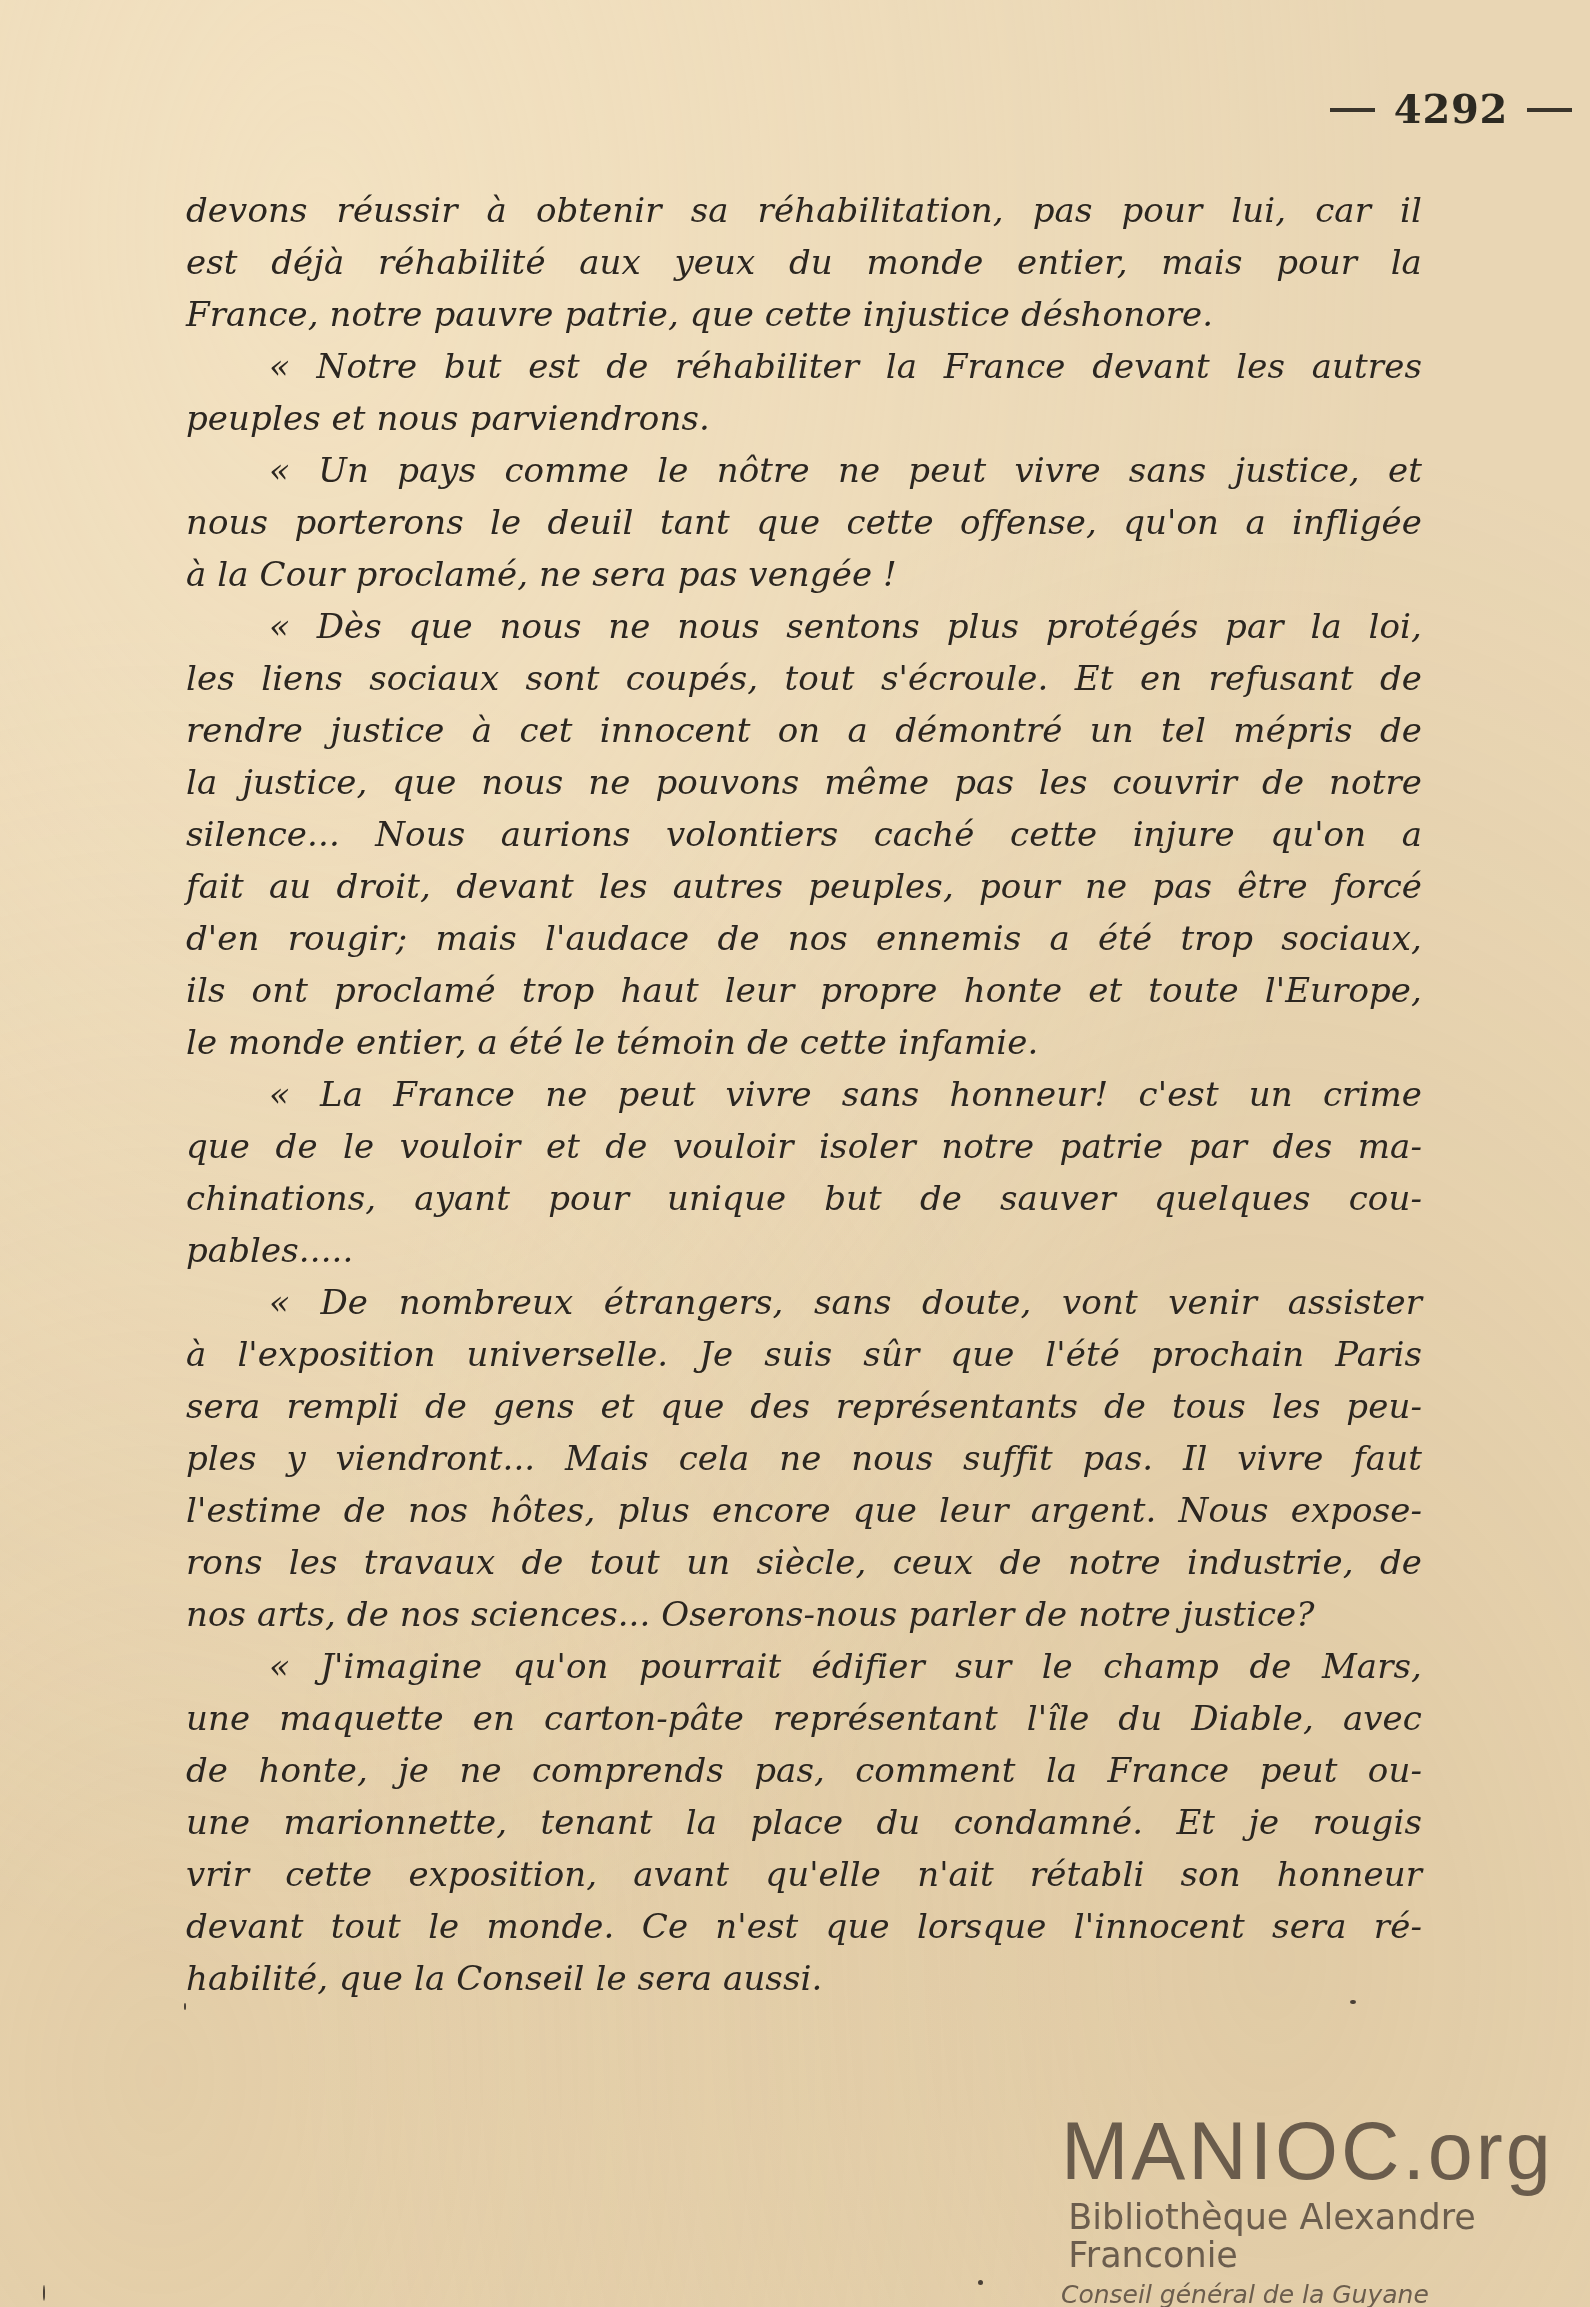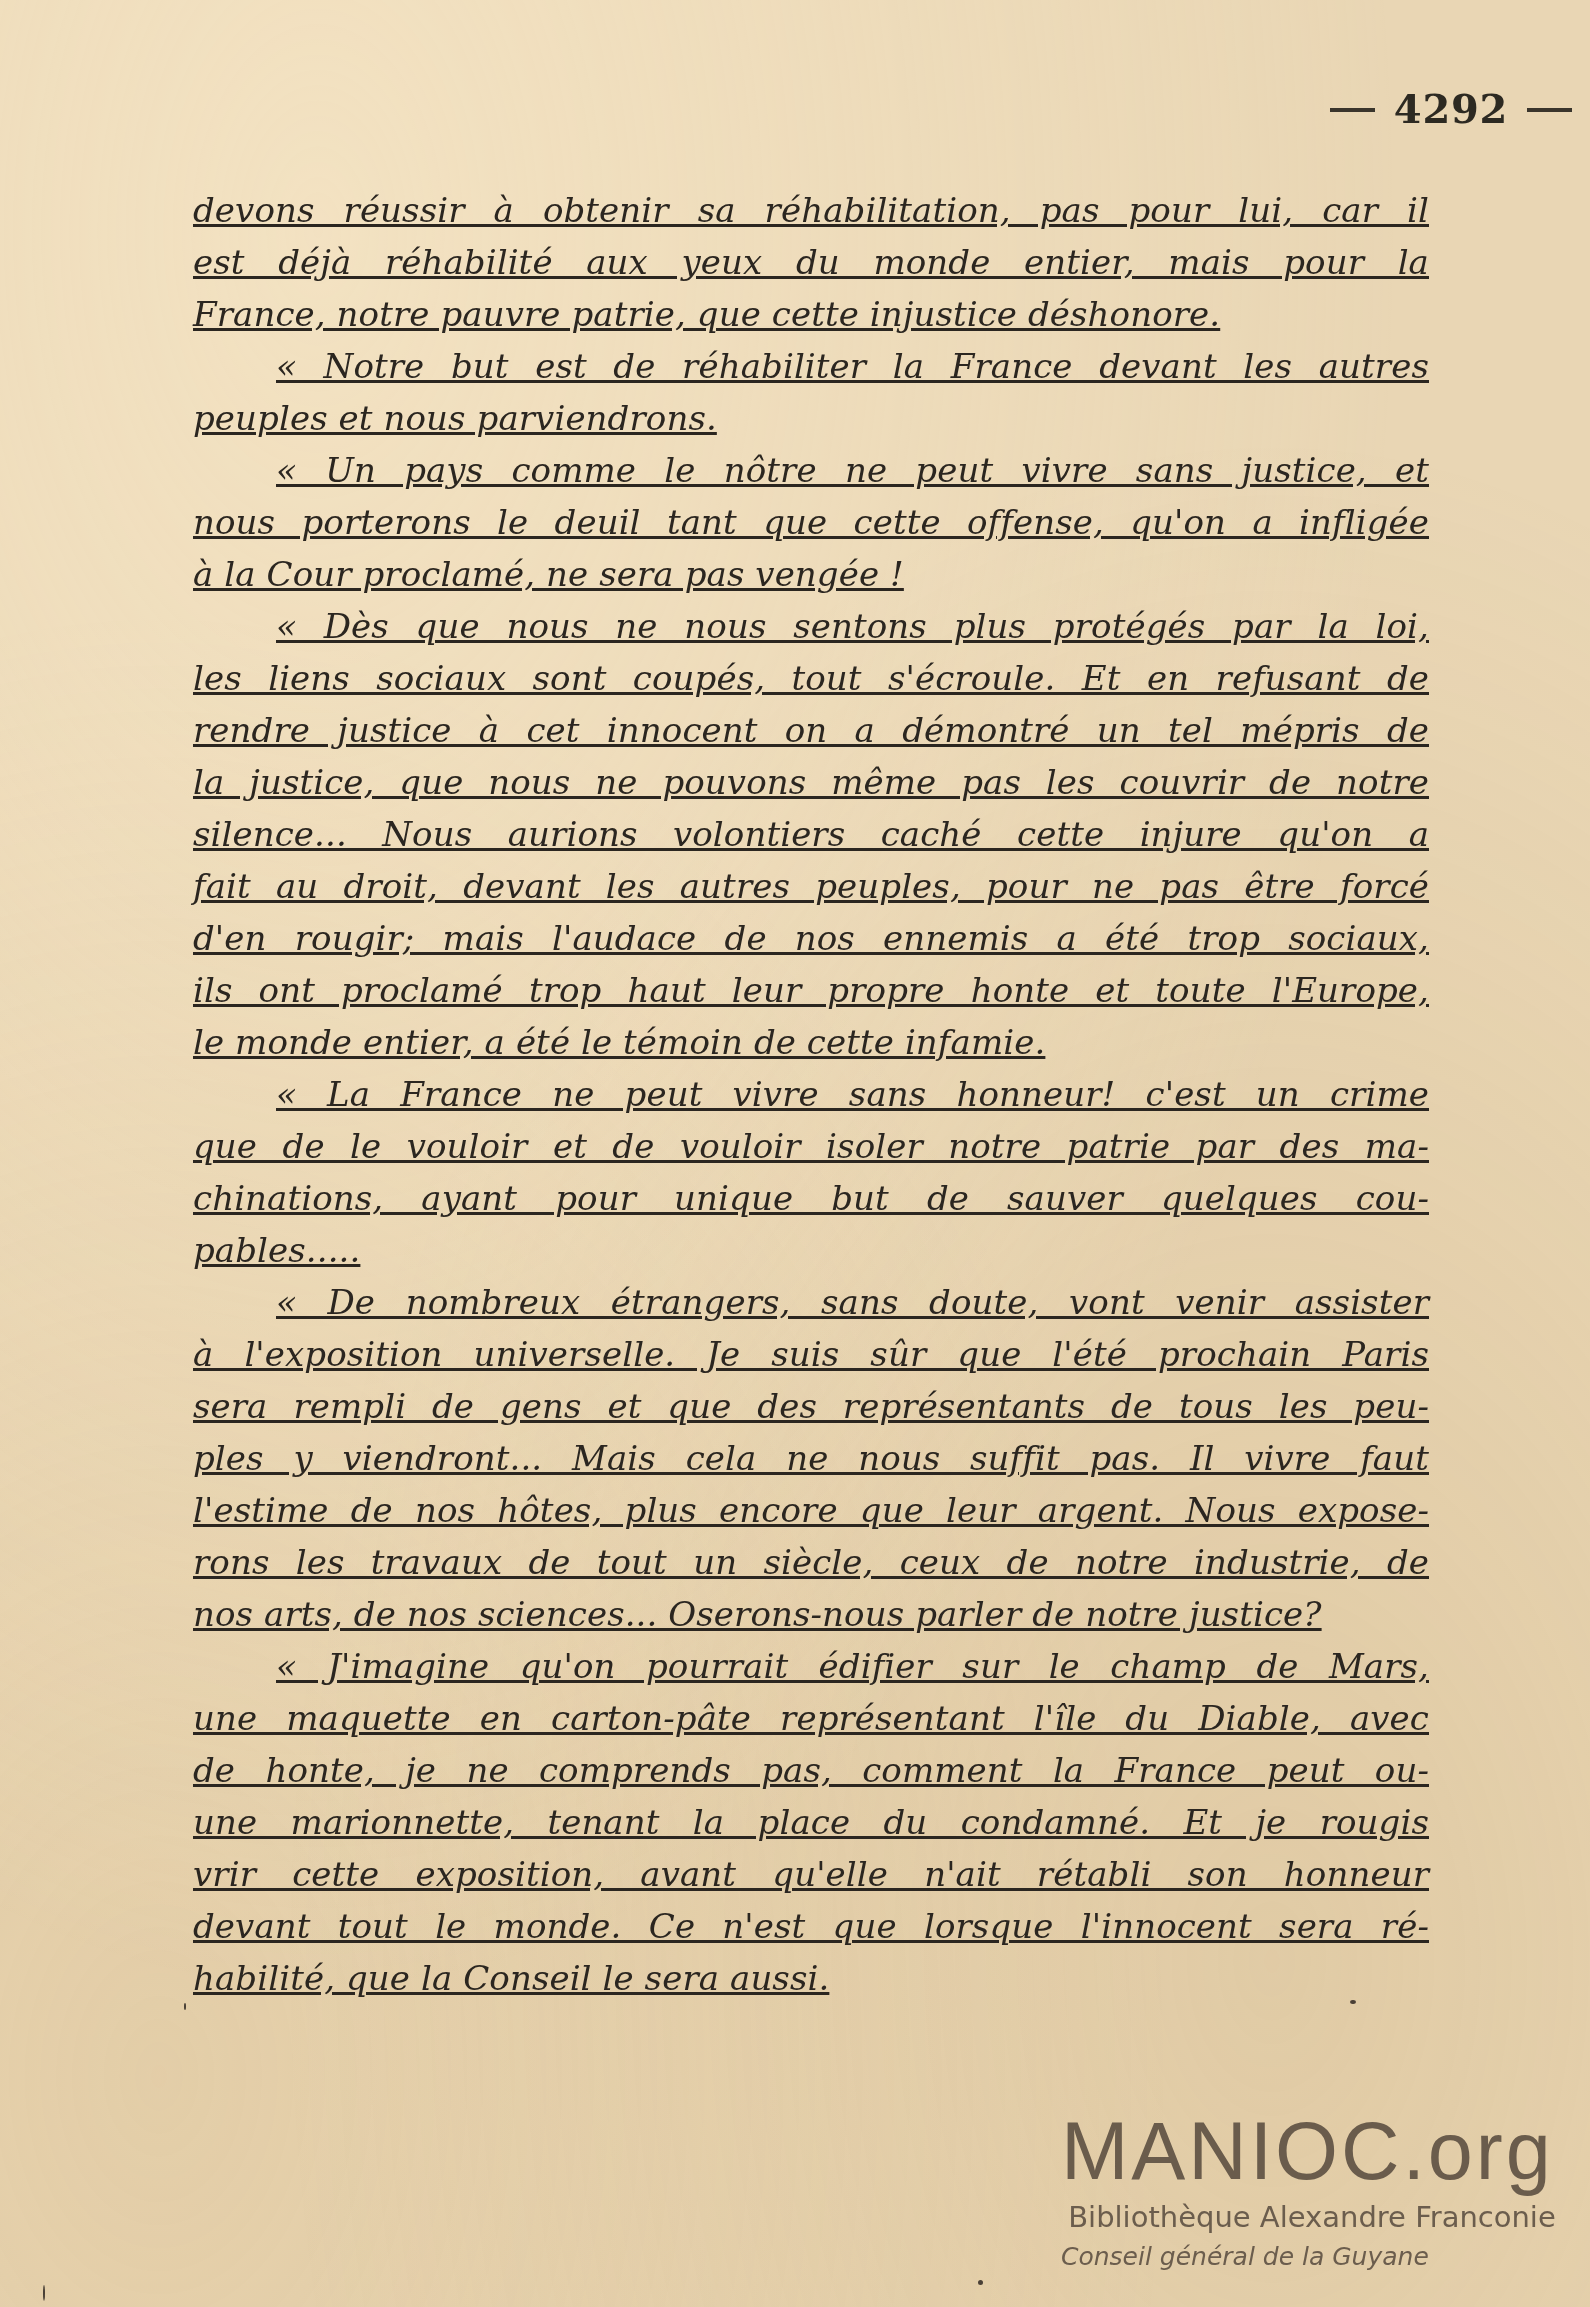--- a/index.html
+++ b/index.html
@@ -16,38 +16,37 @@
     position: absolute; top: 85px; left: 0; width: 100%;
     text-align: right;
     font-family: "DejaVu Serif", serif; font-weight: bold;
     font-size: 40px; color: #2d2a22; letter-spacing: 0.7px;
   }
   .page-number .dash {
     display: inline-block; width: 45px; height: 3.6px; background: #3a352c;
     vertical-align: middle; margin: 0 19px; position: relative; top: -2.9px;
   }
   .body-text {
-    position: absolute; top: 184px; left: 193px; width: 1236px;
+    position: absolute; top: 184px; left: 186px; width: 1236px;
     font-family: "DejaVu Serif", serif; font-style: italic;
     font-size: 34px; line-height: 52px; color: #2b2620;
     letter-spacing: 0.1px;
-    text-decoration: underline;
   }
   .line { display: block; white-space: nowrap; text-align: justify; text-align-last: justify; }
   .line.last { text-align-last: left; }
   .line.indent { padding-left: 83px; }
   .logo {
     position: absolute; left: 1061px; top: 2108px; width: 505px;
     color: #6b5d4d; font-family: "DejaVu Sans", sans-serif;
   }
   .logo-main {
     font-size: 81px; font-weight: 200; letter-spacing: 2.9px; line-height: 87px;
     font-family: Liberation Sans, sans-serif; color: #6a5c4c;
   }
-  .logo-sub1 { font-size: 29px; line-height: 38px; margin-top: 2.9px; padding-left: 7.2px; }
+  .logo-sub1 { font-size: 35px; line-height: 38px; margin-top: 2.9px; padding-left: 7.2px; }
   .logo-sub2 { font-size: 25px; line-height: 42px; font-style: italic; padding-left: 0; }
   .speck { position: absolute; background: #4a4036; border-radius: 50%; }
 </style>
 </head>
 <body>
 
 <div class="page-number">
   <span class="dash"></span><span>4292</span><span class="dash"></span>
 </div>
 

